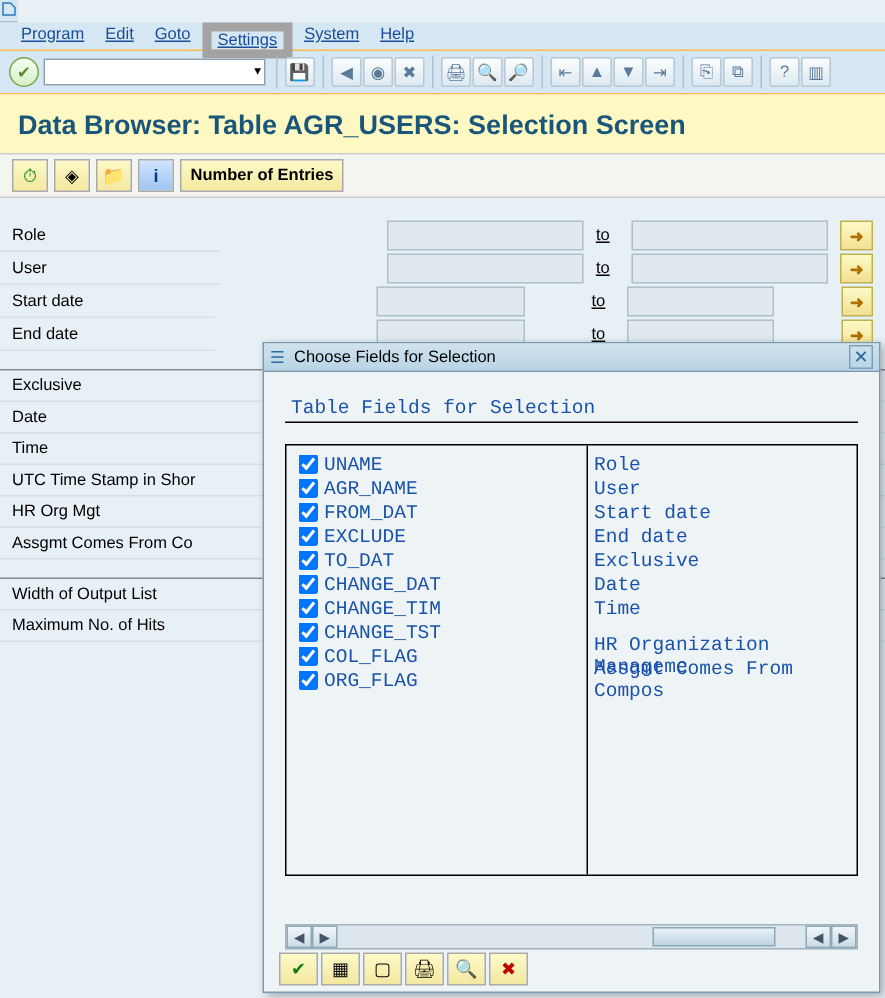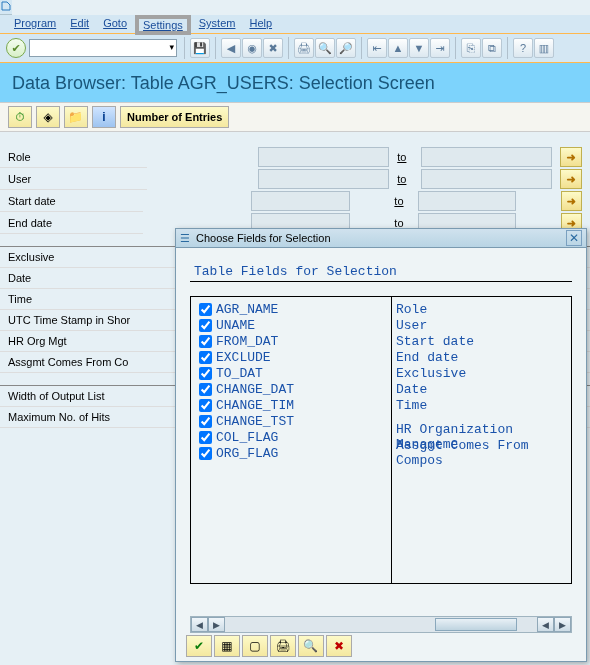--- a/index.html
+++ b/index.html
@@ -1,27 +1,27 @@
 <!DOCTYPE html>
 <html><head>
 <meta charset="utf-8">
 <style>
 body { margin:0; padding:0; font-family:Arial,sans-serif; font-size:11px; background:#f5f5f0; width:590px; height:665px; overflow:hidden; box-sizing:border-box; color:#000;}
 .window { background:#e6f0f5; width:590px; height:665px; position:relative;}
 .topcorner { width:12px; height:14px; background:#D4E7F3; border-bottom:1px solid #b0c4ce;}
 .topcorner svg { width:12px; height:12px;}
 .menubar { background:#D4E7F3; height:18px; border-bottom:1px solid #ffb84d; display:flex; align-items:flex-start; padding-left:8px; gap:2px;}
 .menubar span { color:#1a4d9a; padding:2px 6px; cursor:pointer; text-decoration:underline;}
-.menubar span.hl { border:4px solid #a3a3a3; padding:0 4px; text-decoration:underline;}
+.menubar span.hl { border:6px solid #a3a3a3; padding:0 4px; text-decoration:underline;}
 .toolbar1 { background:#D4E7F3; height:28px; border-bottom:1px solid #ffb84d; display:flex; align-items:center; padding-left:6px; gap:1px;}
 .tb-sep { width:1px; height:22px; background:#b0c0cc; margin:0 4px;}
 .tb-btn { width:18px; height:18px; display:inline-flex; align-items:center; justify-content:center; border:1px solid #b8c8d4; border-radius:2px; background:linear-gradient(#fdfefe,#dce8f0); color:#5a7a9a; font-size:11px; cursor:pointer;}
 .tb-btn.green { border-color:#7aa84d; color:#5a8a2d; background:linear-gradient(#f4fdf0,#d8f0c8); border-radius:50%;}
 .cmdfield { width:148px; height:18px; border:1px solid #8aa0b0; background:#fff; margin:0 2px; display:inline-block; box-sizing:border-box;}
-.title { color:#1a567a; font-size:18px; font-weight:normal; padding:10px 12px 8px 12px; background:#7dd3fc;}
+.title { color:#1a567a; font-size:18px; font-weight:bold; padding:10px 12px 8px 12px; background:#fef9c3;}
 .toolbar2 { height:28px; background:#f5f5f0; border-top:1px solid #ccc; border-bottom:1px solid #ccc; display:flex; align-items:center; padding-left:8px; gap:4px;}
 .icon-btn { width:22px; height:20px; border:1px solid #aaa; background:linear-gradient(#fdfac8,#f4e8a0); display:inline-flex; align-items:center; justify-content:center; font-size:12px; cursor:pointer;}
 .txt-btn { height:20px; border:1px solid #aaa; background:linear-gradient(#fdfac8,#f4e8a0); display:inline-flex; align-items:center; padding:0 6px; cursor:pointer;font-weight:bold;}
 .selarea { padding-top:14px;}
 .selrow { display:flex; align-items:center; height:22px;}
 .selrow .label { width:140px; padding-left:8px; border-bottom:1px solid #ddd; height:20px; display:flex; align-items:center;}
 .selrow .inp { width:130px; height:18px; background:#dfe9ee; border:1px solid #b0c0cc; margin-right:8px;}
 .selrow .inphalf { width:100px; height:18px; background:#dfe9ee; border:1px solid #b0c0cc; margin-right:8px;}
 .selrow .to { width:24px;text-decoration:underline;}
 .selrow .arrow { width:20px; height:18px; background:linear-gradient(#fdfac8,#f2e090); border:1px solid #c0b050; display:inline-flex; align-items:center; justify-content:center; margin-left:auto; margin-right:8px; cursor:pointer; color:#b07000; font-weight:bold;}
@@ -175,25 +175,25 @@
      <span class="docicn">☰</span>
      <span>Choose Fields for Selection</span>
      <span class="close">✕</span>
    </div>
    <div class="body">
      <div class="subhead">Table Fields for Selection</div>
      <div class="fieldbox">
        <div class="col1" id="fcol1">
             <div class="fieldrow">
               <input type="checkbox" class="cb" checked="" style="">
+              <span>UNAME</span>
+            </div>
+            <div class="fieldrow">
+              <input type="checkbox" class="cb" checked="" style="">
               <span>AGR_NAME</span>
-            </div>
-            <div class="fieldrow">
-              <input type="checkbox" class="cb" checked="" style="">
-              <span>UNAME</span>
             </div>
             <div class="fieldrow">
               <input type="checkbox" class="cb" checked="" style="">
               <span>FROM_DAT</span>
             </div>
             <div class="fieldrow">
               <input type="checkbox" class="cb" checked="" style="">
               <span>EXCLUDE</span>
             </div>
             <div class="fieldrow">

